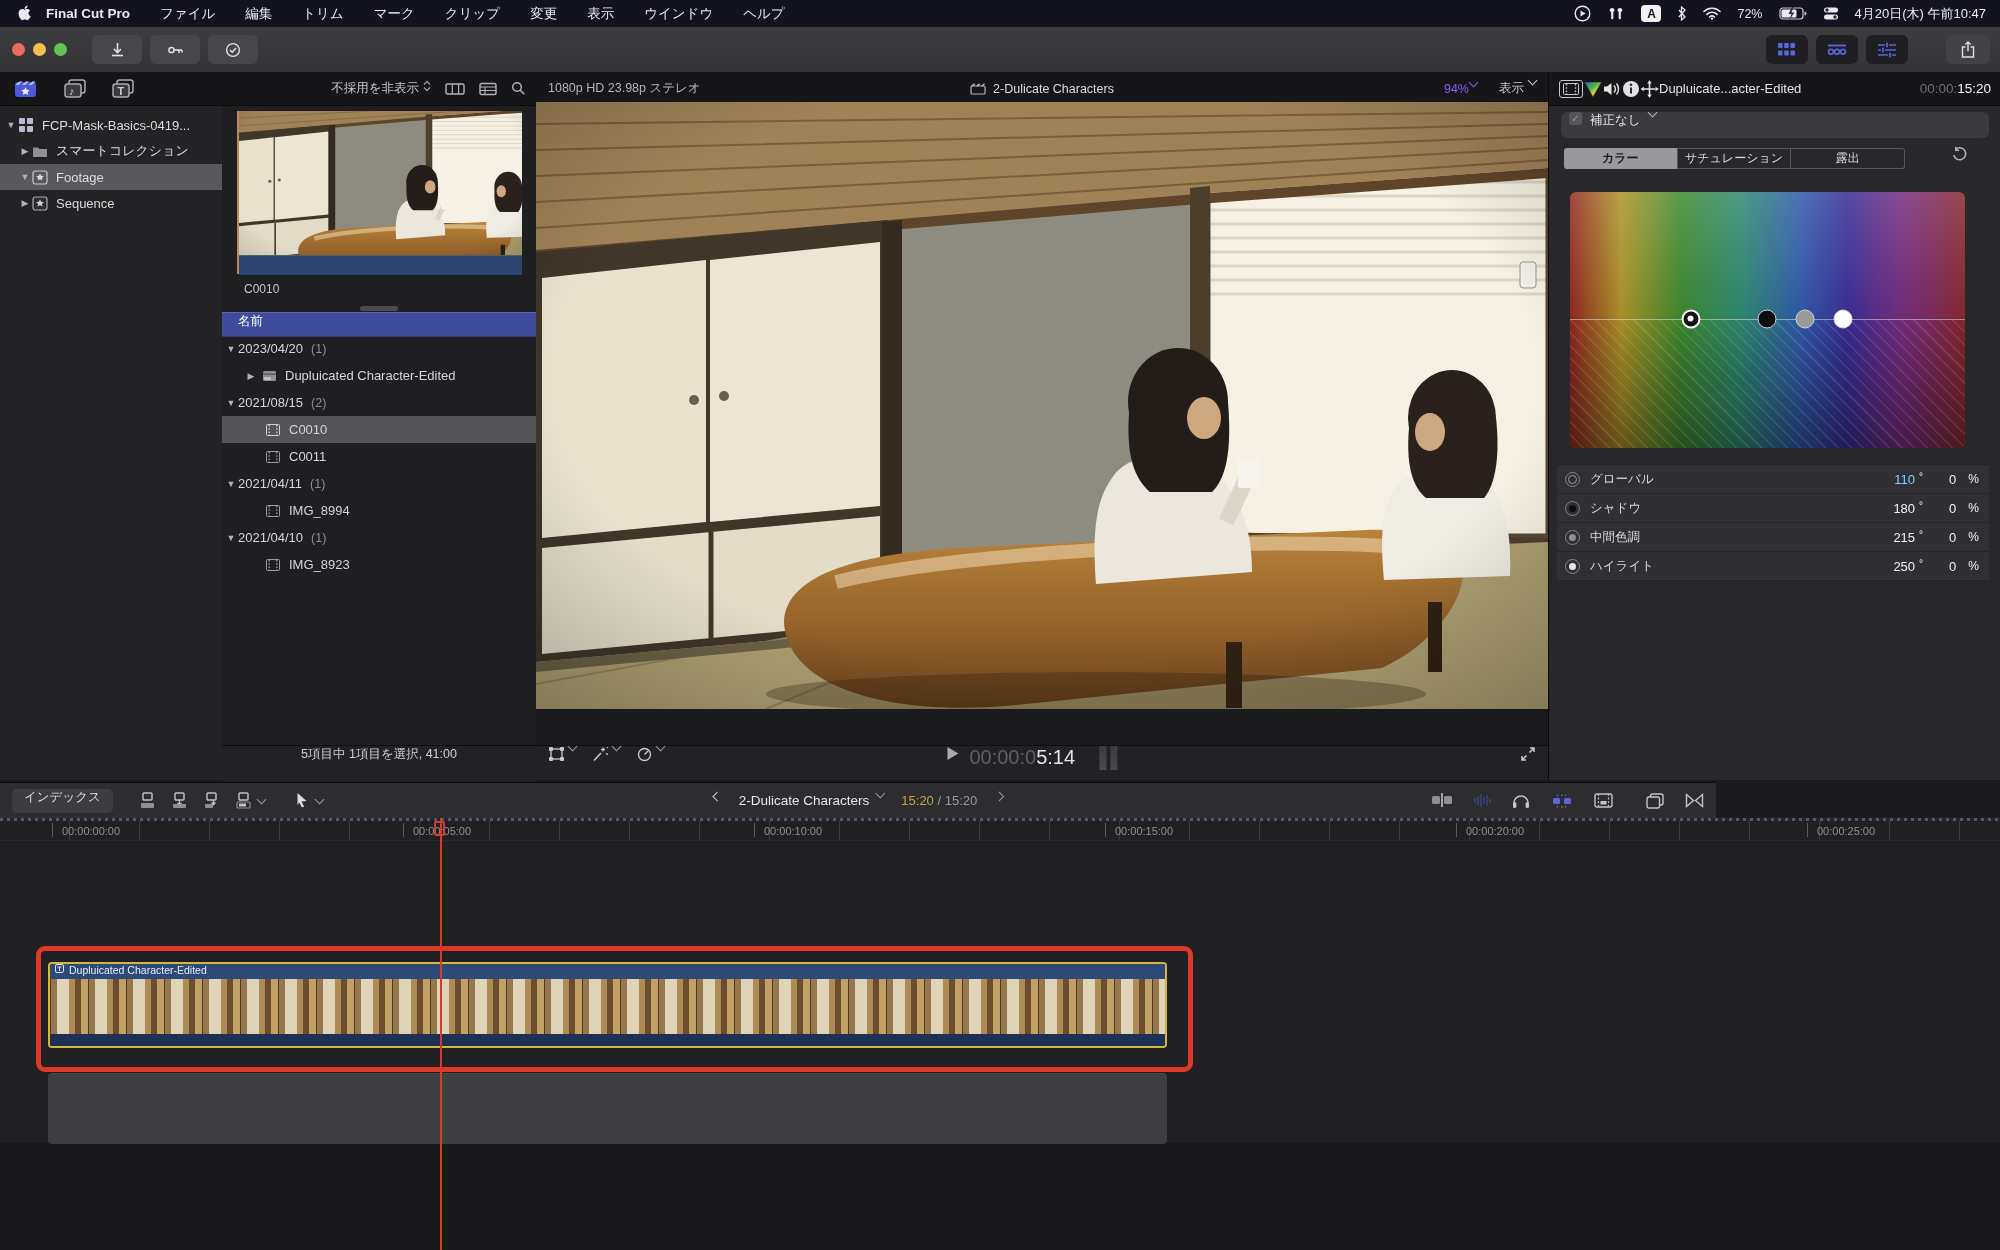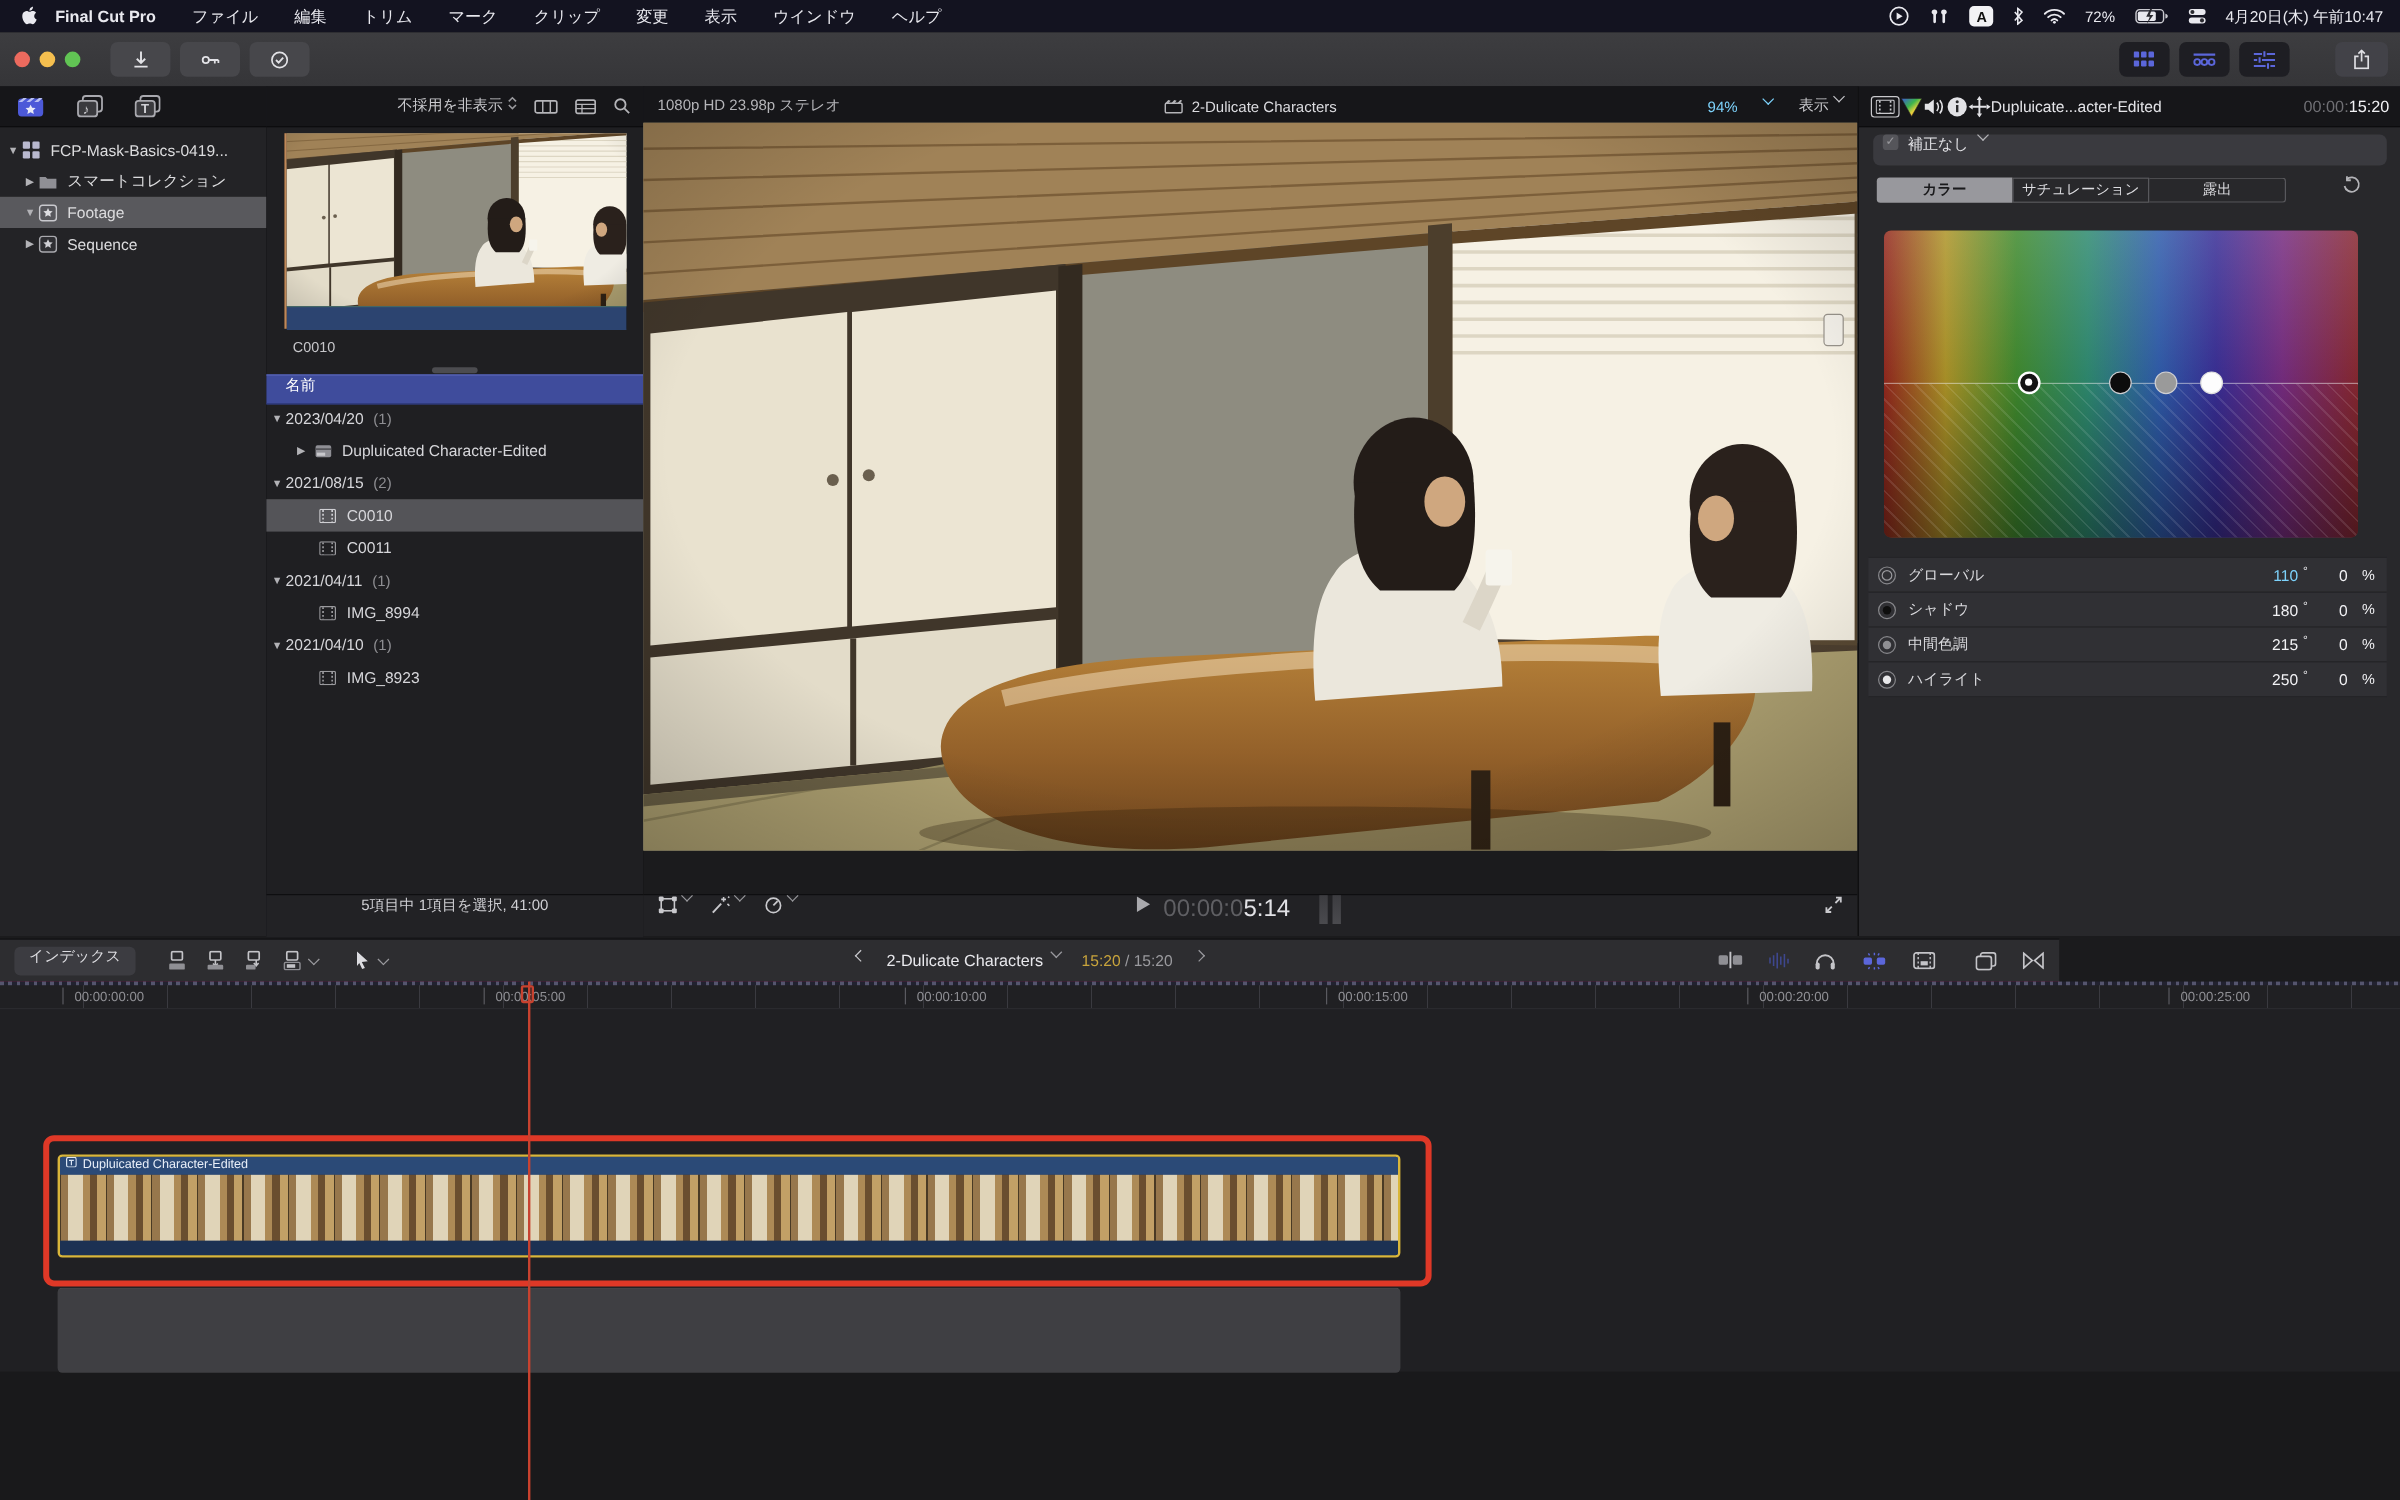--- a/index.html
+++ b/index.html
@@ -417,21 +417,21 @@
       <span style="color:#b4b4b8">1080p HD 23.98p ステレオ</span>
       <span class="abs flex" style="left:50%;transform:translateX(-50%);gap:7px">
         <span>
             <svg width="16" height="13" viewBox="0 0 16 13">
               <rect x="1" y="4" width="14" height="8" rx="1" fill="none" stroke="#b4b4b8" stroke-width="1.2"></rect>
               <path d="M1 4l2.5-2.6 2 .5L3 4.6zM6 4l2.5-2.6 2 .5L8 4.6zM11 4l2.5-2.6 1.6.4L13 4.4z" fill="#b4b4b8"></path>
             </svg>
           </span>
         <span style="color:#dcdce0">2-Dulicate Characters</span>
       </span>
-      <span class="flex" style="margin-left:auto;gap:22px;color:#7dd3fc">
+      <span class="flex" style="margin-left:auto;gap:1px;color:#8b5cf6">
         <span>94%</span>
           <i class="chev" style="margin-top:-3px"></i>
       </span>
       <span class="flex" style="margin-left:22px;gap:5px;color:#c9c9cd">
         <span>表示</span>
           <i class="chev" style="margin-top:-3px"></i>
       </span>
     </div>
 
     <div class="abs" style="left:0;top:30px;width:1012px;height:607px;background:#000">

